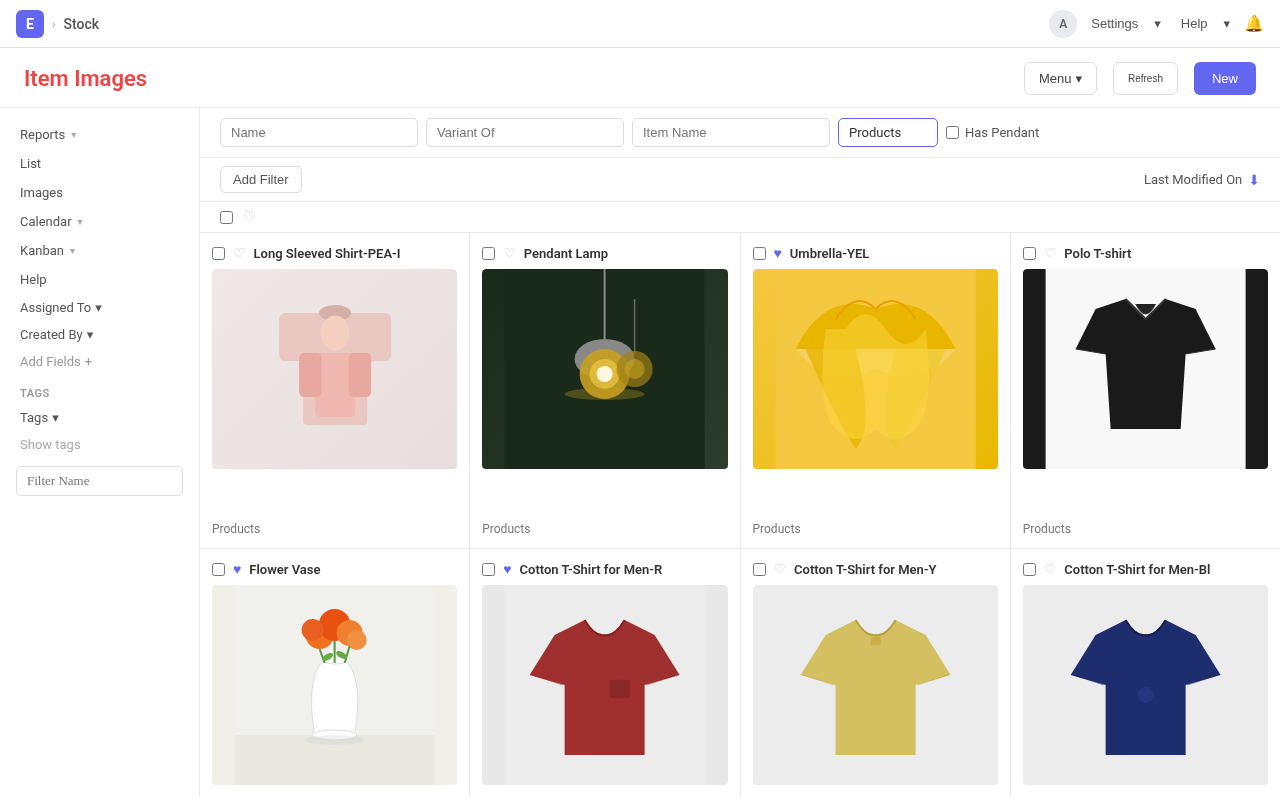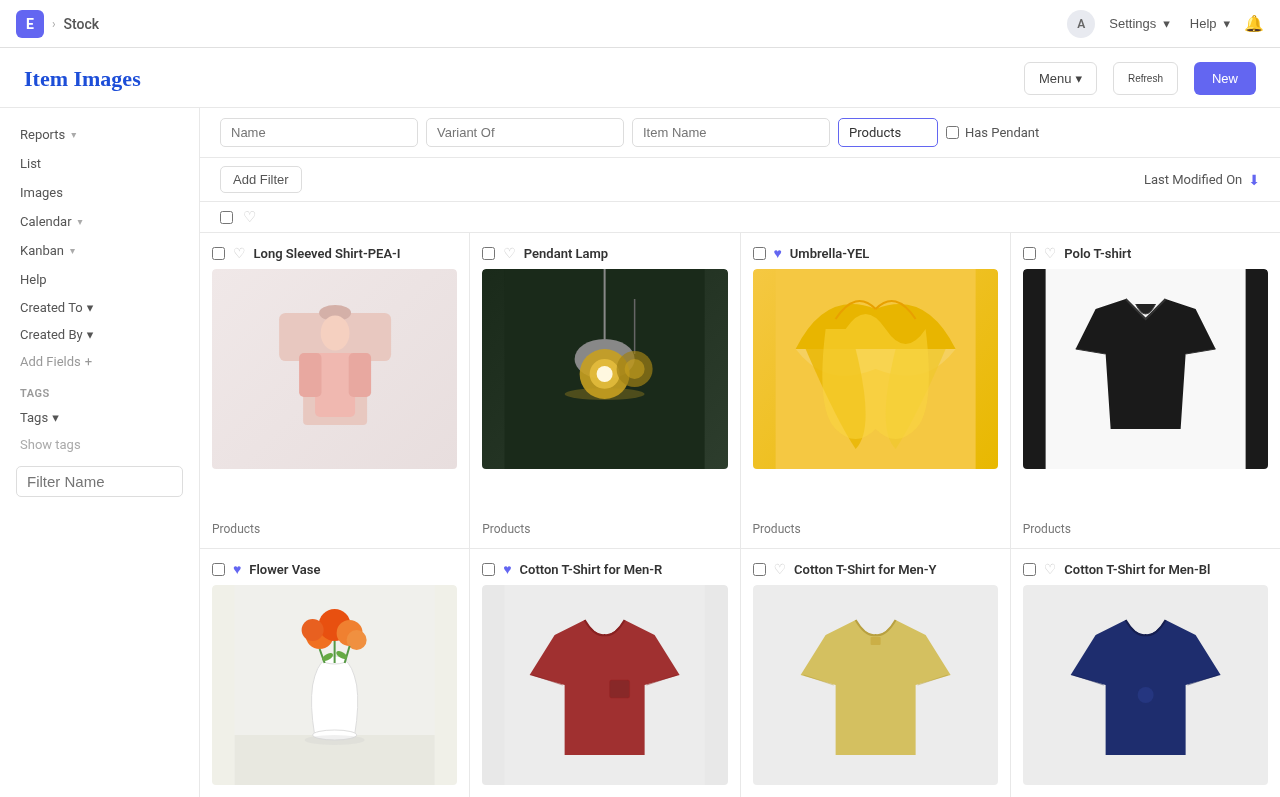--- a/index.html
+++ b/index.html
@@ -25,30 +25,30 @@
       font-size: 13px; color: #555; background: #f8f9fa; outline: none;
     }
     .search-icon { position: absolute; right: 10px; color: #aaa; font-size: 14px; }
     .nav-right { display: flex; align-items: center; gap: 8px; margin-left: auto; }
     .nav-avatar {
       width: 28px; height: 28px; background: #e8eaf0; border-radius: 50%;
       display: flex; align-items: center; justify-content: center; color: #666; font-size: 12px; font-weight: 600;
     }
     .nav-btn {
       background: none; border: none; cursor: pointer; color: #555; font-size: 13px;
-      display: flex; align-items: center; gap: 7px; padding: 4px 6px;
+      display: flex; align-items: center; gap: 16px; padding: 4px 6px;
     }
     .nav-bell { font-size: 16px; color: #888; cursor: pointer; }
 
     
     .page-header {
       display: flex; align-items: center; justify-content: space-between;
       padding: 14px 24px 12px; background: #fff; border-bottom: 1px solid #e8e8e8;
     }
-    .page-title { font-size: 22px; font-weight: 600; color: #1d4ed8; font-family: Liberation Serif, serif; }
+    .page-title { font-size: 22px; font-weight: 600; color: #ef4444; }
     .header-actions { display: flex; gap: 16px; }
     .btn-menu {
       background: #fff; border: 1px solid #ddd; border-radius: 6px; padding: 8px 14px;
       font-size: 13px; cursor: pointer; display: flex; align-items: center; gap: 4px; color: #444;
     }
     .btn-refresh {
       background: #fff; border: 1px solid #ddd; border-radius: 6px; padding: 8px 14px;
       font-size: 10px; cursor: pointer; color: #444;
     }
     .btn-new {
@@ -74,21 +74,21 @@
     }
     .sidebar-filter-item {
       padding: 6px 20px; cursor: pointer; color: #555; font-size: 13px;
       display: flex; align-items: center; gap: 4px;
     }
     .add-fields-btn {
       padding: 6px 20px; color: #999; font-size: 13px; cursor: pointer; display: flex; align-items: flex-end; gap: 4px;
     }
     .filter-name-input {
       margin: 8px 16px; width: calc(100% - 32px); border: 1px solid #ddd; border-radius: 5px;
-      padding: 6px 10px; font-size: 15px; color: #888; outline: none;
+      padding: 6px 10px; font-size: 13px; color: #888; outline: none; font-family: Liberation Serif, serif;
     }
 
     
     .main { flex: 1; overflow-y: auto; background: #f0f2f5; }
 
     
     .filter-bar {
       background: #fff; border-bottom: 1px solid #e8e8e8; padding: 10px 20px;
       display: flex; align-items: center; gap: 8px; flex-wrap: wrap;
     }
@@ -196,21 +196,21 @@
     </div>
     <div class="sidebar-item">
       <span>Kanban</span>
       <span class="arrow">▾</span>
     </div>
     <div class="sidebar-item">
       <span>Help</span>
     </div>
 
     <div class="sidebar-filter-item">
-      <span>Created To</span>
+      <span>Assigned To</span>
       <span class="arrow">▾</span>
     </div>
     <div class="sidebar-filter-item">
       <span>Created By</span>
       <span class="arrow">▾</span>
     </div>
     <div class="add-fields-btn">
       <span>Add Fields</span>
       <span>+</span>
     </div>

